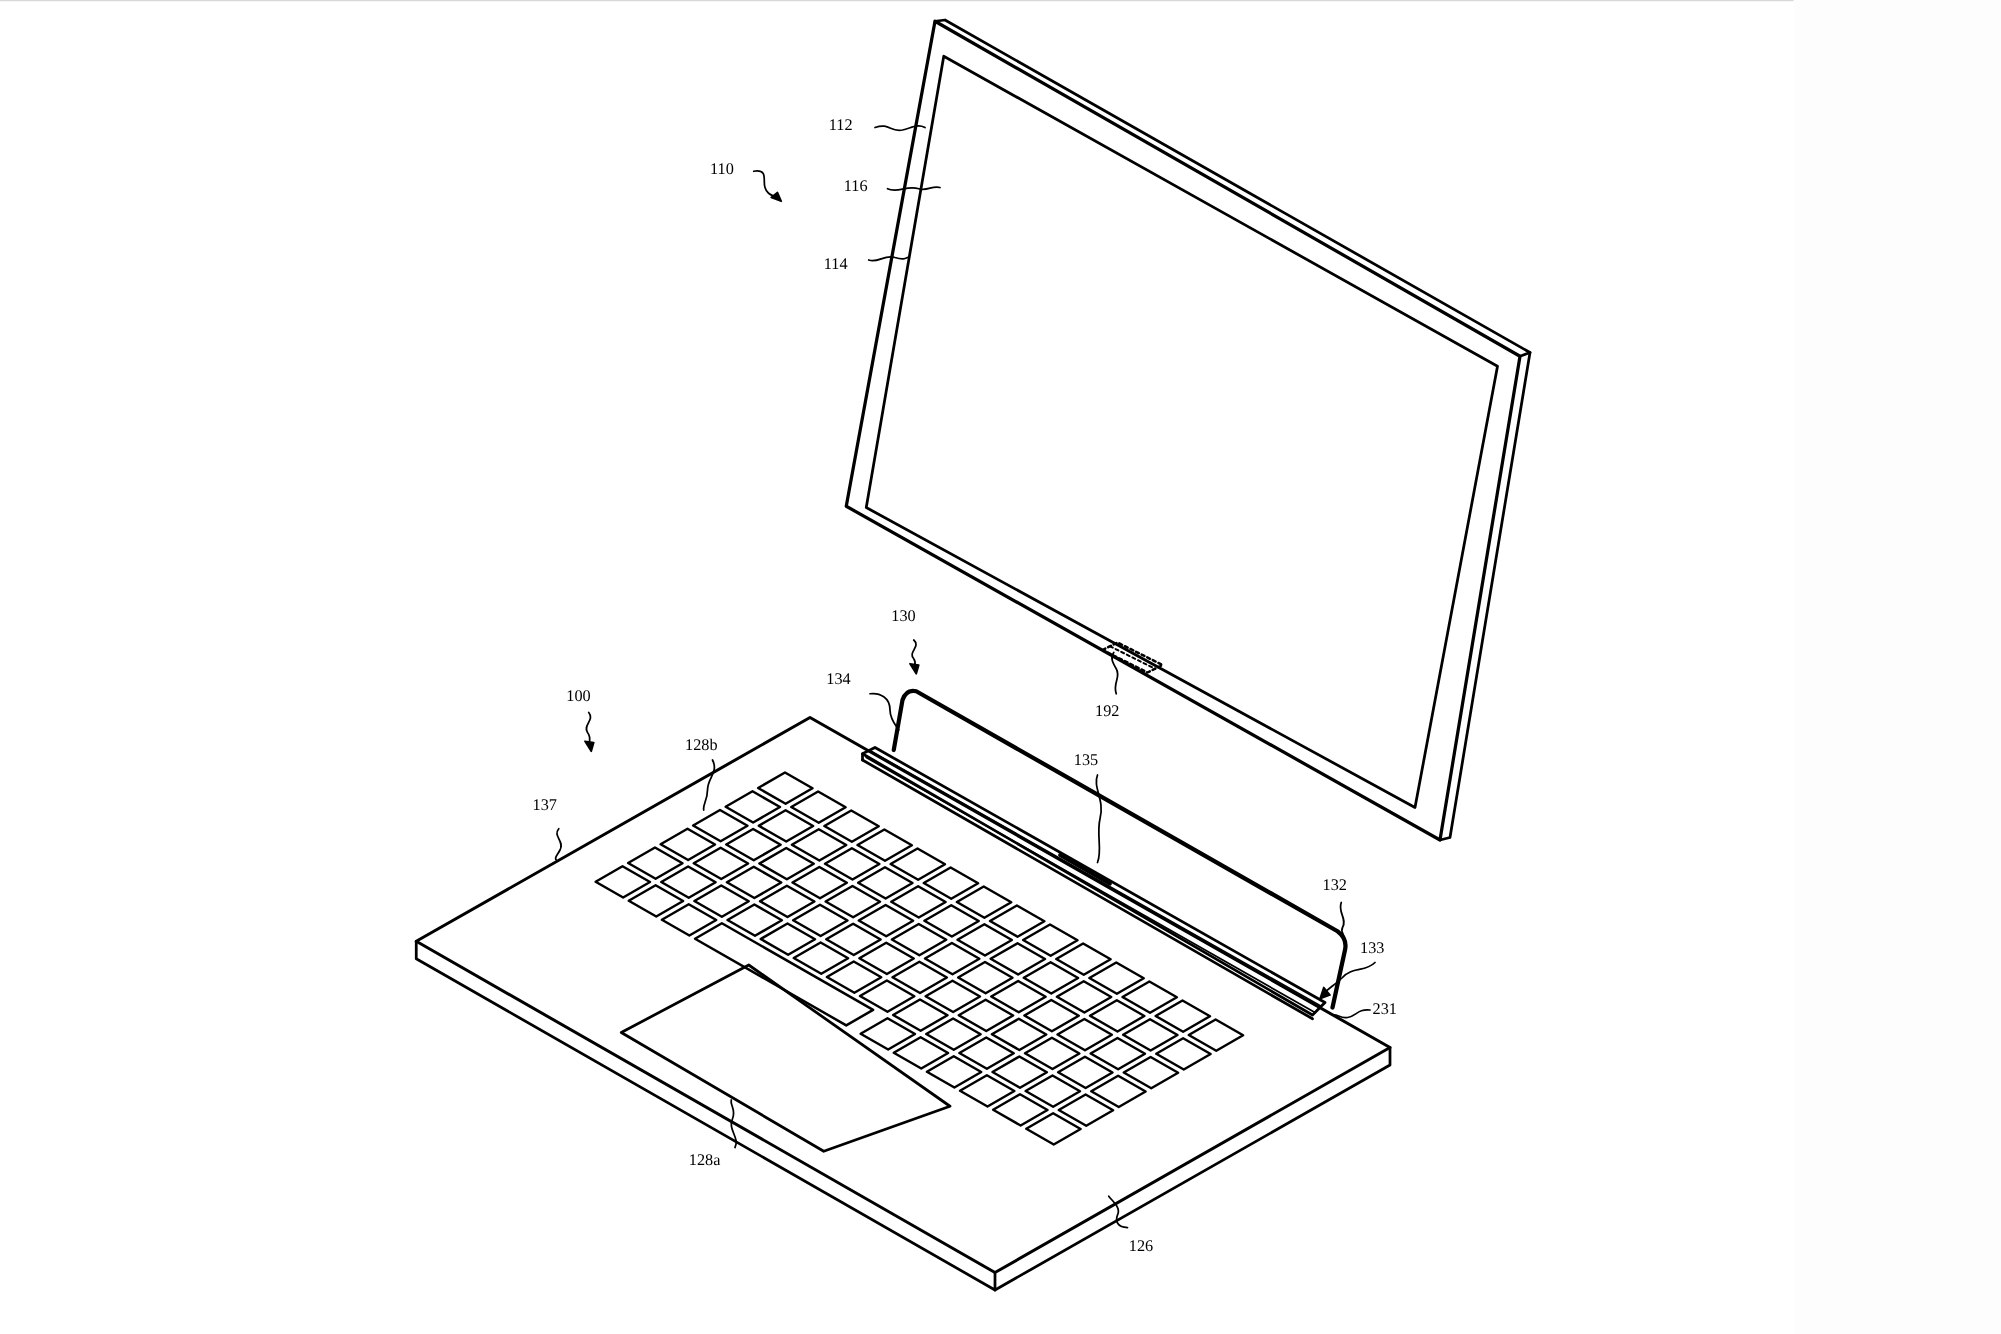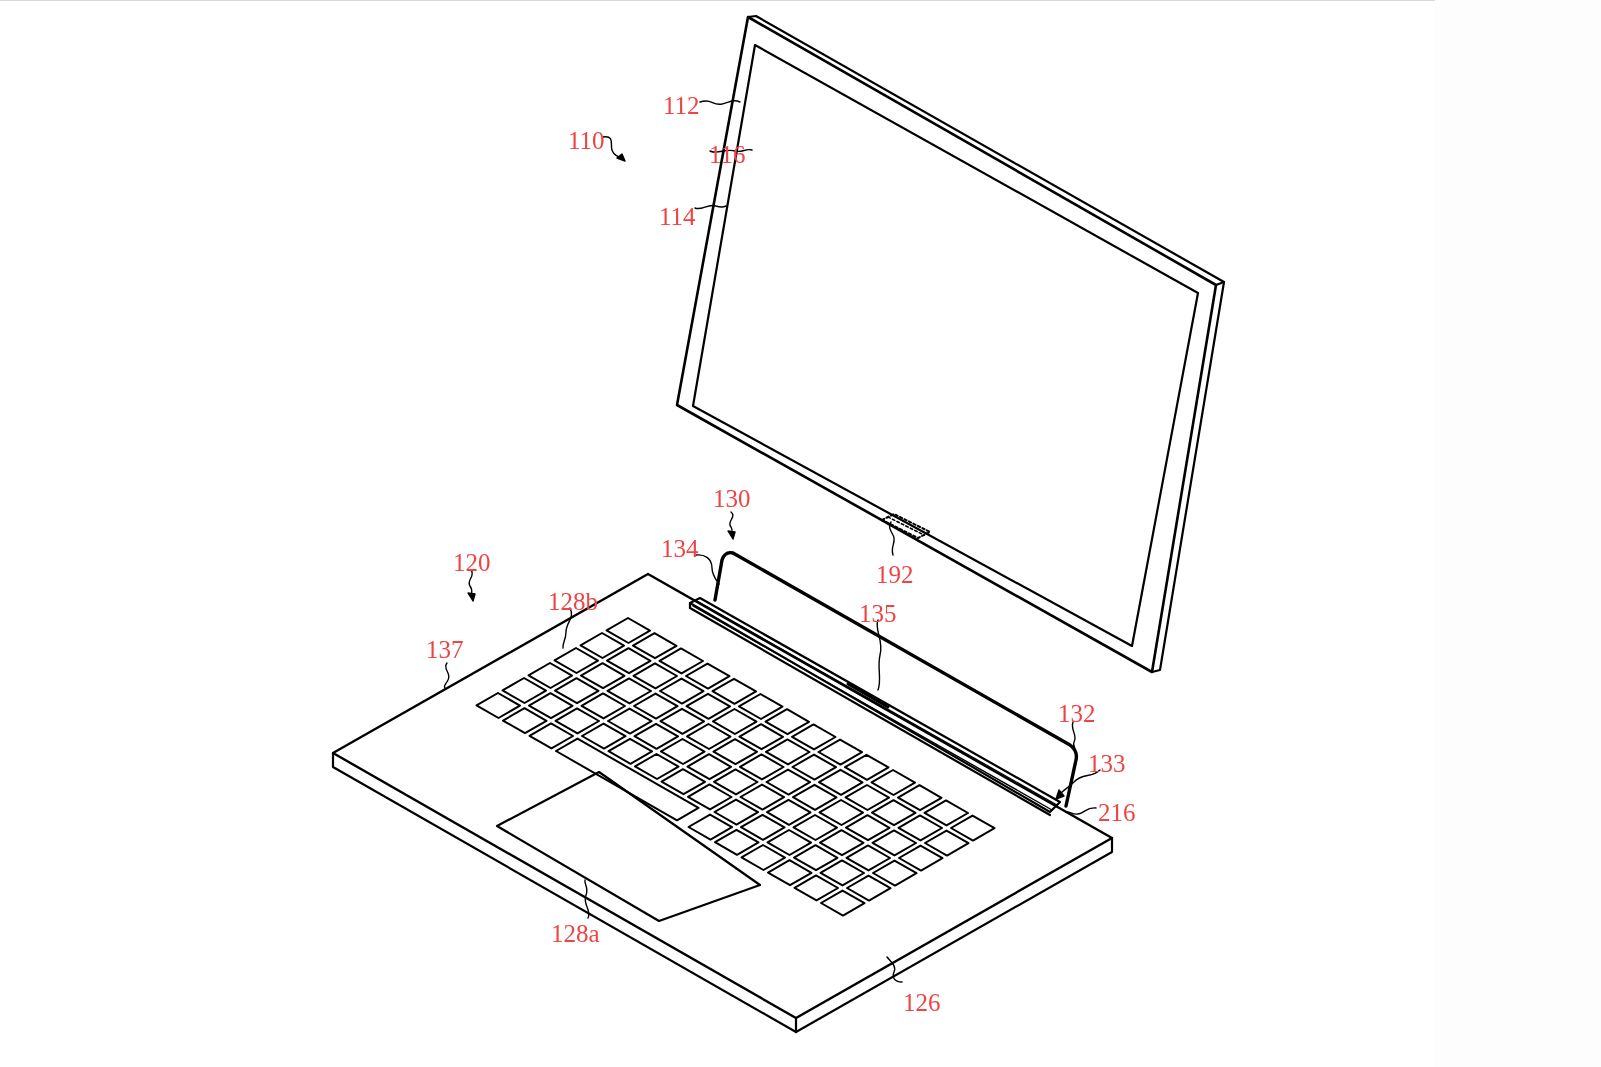--- a/index.html
+++ b/index.html
@@ -1,20 +1,20 @@
 <!DOCTYPE html>
 <html><head>
 <meta charset="utf-8">
 <style>
   html, body { margin: 0; padding: 0; background: #ffffff; }
   body { width: 1601px; height: 1067px; position: relative; overflow: hidden; font-family: "Liberation Serif", serif; }
   #canvas { position: absolute; left: 0; top: 0; width: 1601px; height: 1067px; }
   .topline { position: absolute; left: 0; top: 0; width: 1435px; height: 1px; background: #d8d8d8; }
   .rightpanel { position: absolute; left: 1435px; top: 0; width: 166px; height: 1067px; background: #fdfdfd; }
-  .label { position: absolute; font-family: "Liberation Serif", serif; font-size: 25px; color: #ef4444; white-space: nowrap; line-height: 1; }
+  .label { position: absolute; font-family: "Liberation Serif", serif; font-size: 13px; color: #000000; white-space: nowrap; line-height: 1; }
 </style>
 </head>
 <body>
 
 <div class="topline"></div>
 <div class="rightpanel"></div>
 
 <svg id="canvas" width="1601" height="1067" viewBox="0 0 1601 1067" xmlns="http://www.w3.org/2000/svg">
   <g fill="none" stroke="#000" stroke-width="2.2" stroke-linejoin="round" stroke-linecap="round">
 
@@ -174,26 +174,26 @@
 
       <path d="M588,918 C592,910 582,904 586,895 C589,888 584,884 585,880"></path>
 
       <path d="M902,982 C894,982 892,977 894,972 C897,966 890,961 887,957"></path>
     </g>
   </g>
 </svg>
 
 <div class="label" style="left:568px;top:128px;">110</div>
 <div class="label" style="left:663px;top:93px;">112</div>
-<div class="label" style="left:675px;top:142px;margin-left:34px;">116</div>
+<div class="label" style="left:675px;top:142px;">116</div>
 <div class="label" style="left:659px;top:204px;">114</div>
 <div class="label" style="left:713px;top:486px;">130</div>
 <div class="label" style="left:661px;top:536px;">134</div>
 <div class="label" style="left:876px;top:562px;">192</div>
-<div class="label" style="left:453px;top:550px;">120</div>
+<div class="label" style="left:453px;top:550px;">100</div>
 <div class="label" style="left:548px;top:589px;">128b</div>
 <div class="label" style="left:426px;top:637px;">137</div>
 <div class="label" style="left:859px;top:601px;">135</div>
 <div class="label" style="left:1058px;top:701px;">132</div>
 <div class="label" style="left:1088px;top:751px;">133</div>
-<div class="label" style="left:1098px;top:800px;">216</div>
+<div class="label" style="left:1098px;top:800px;">231</div>
 <div class="label" style="left:551px;top:921px;">128a</div>
 <div class="label" style="left:903px;top:975px;margin-top:15px;">126</div>
 
 </body></html>

